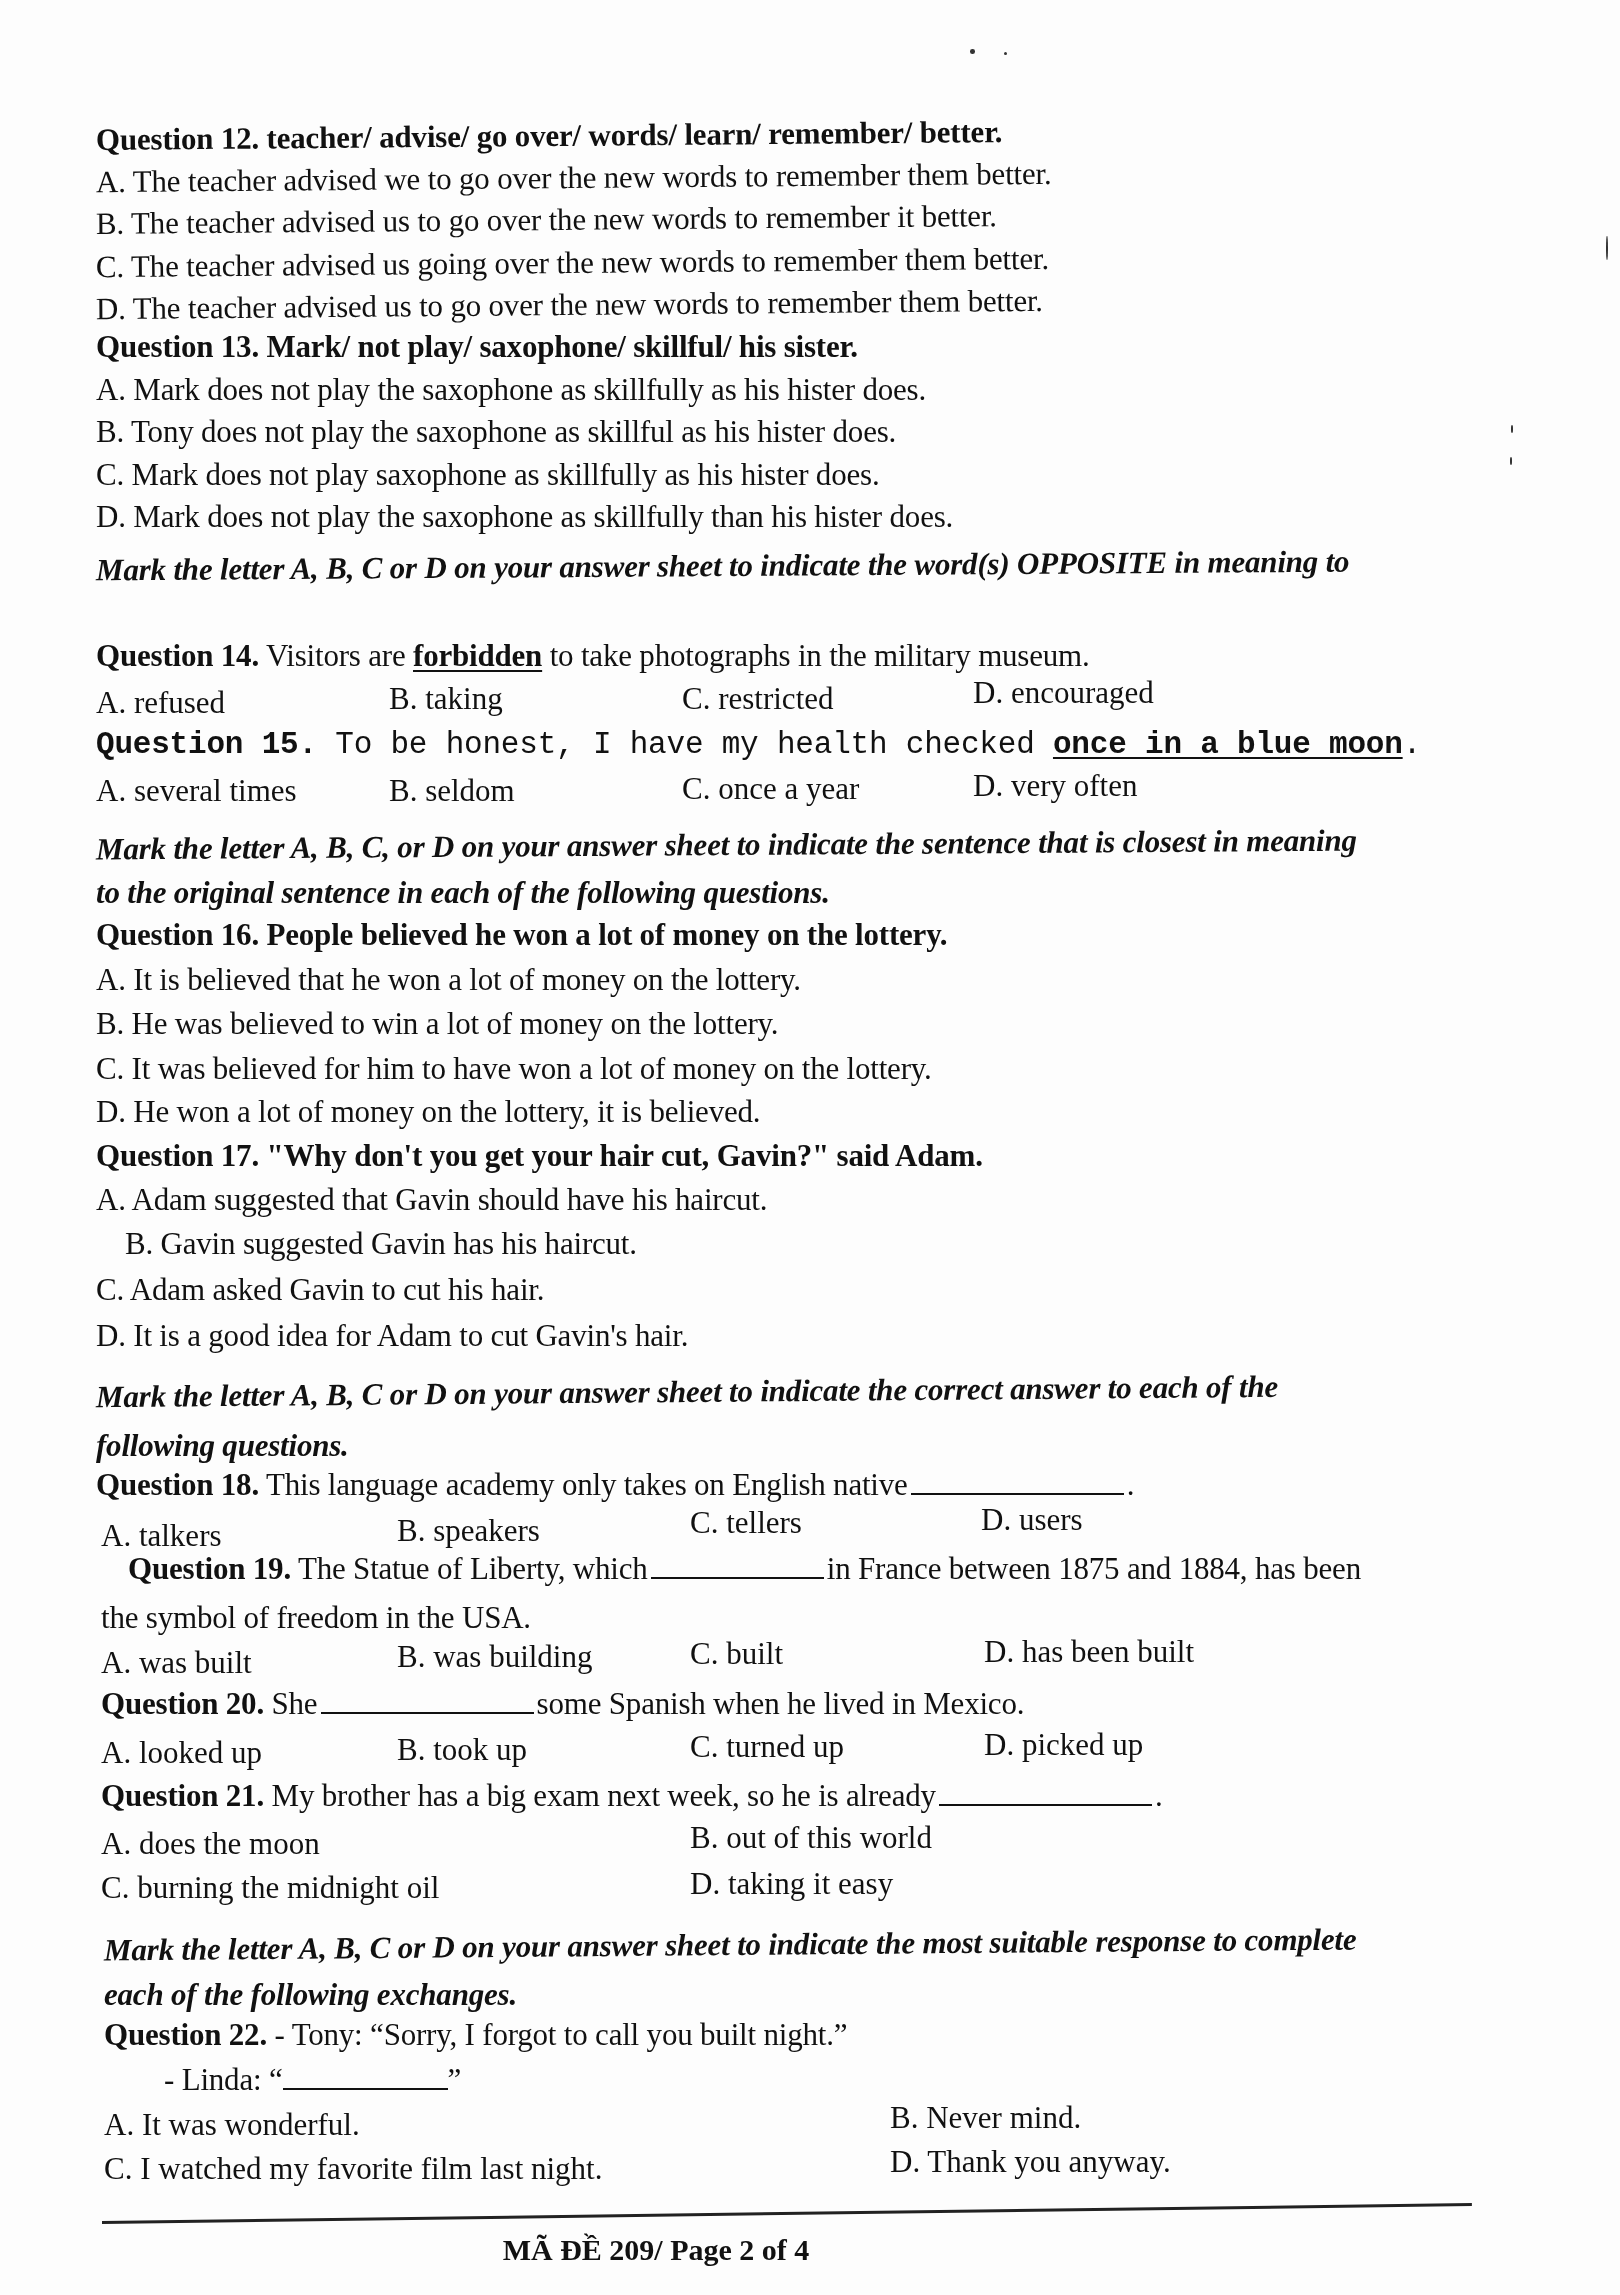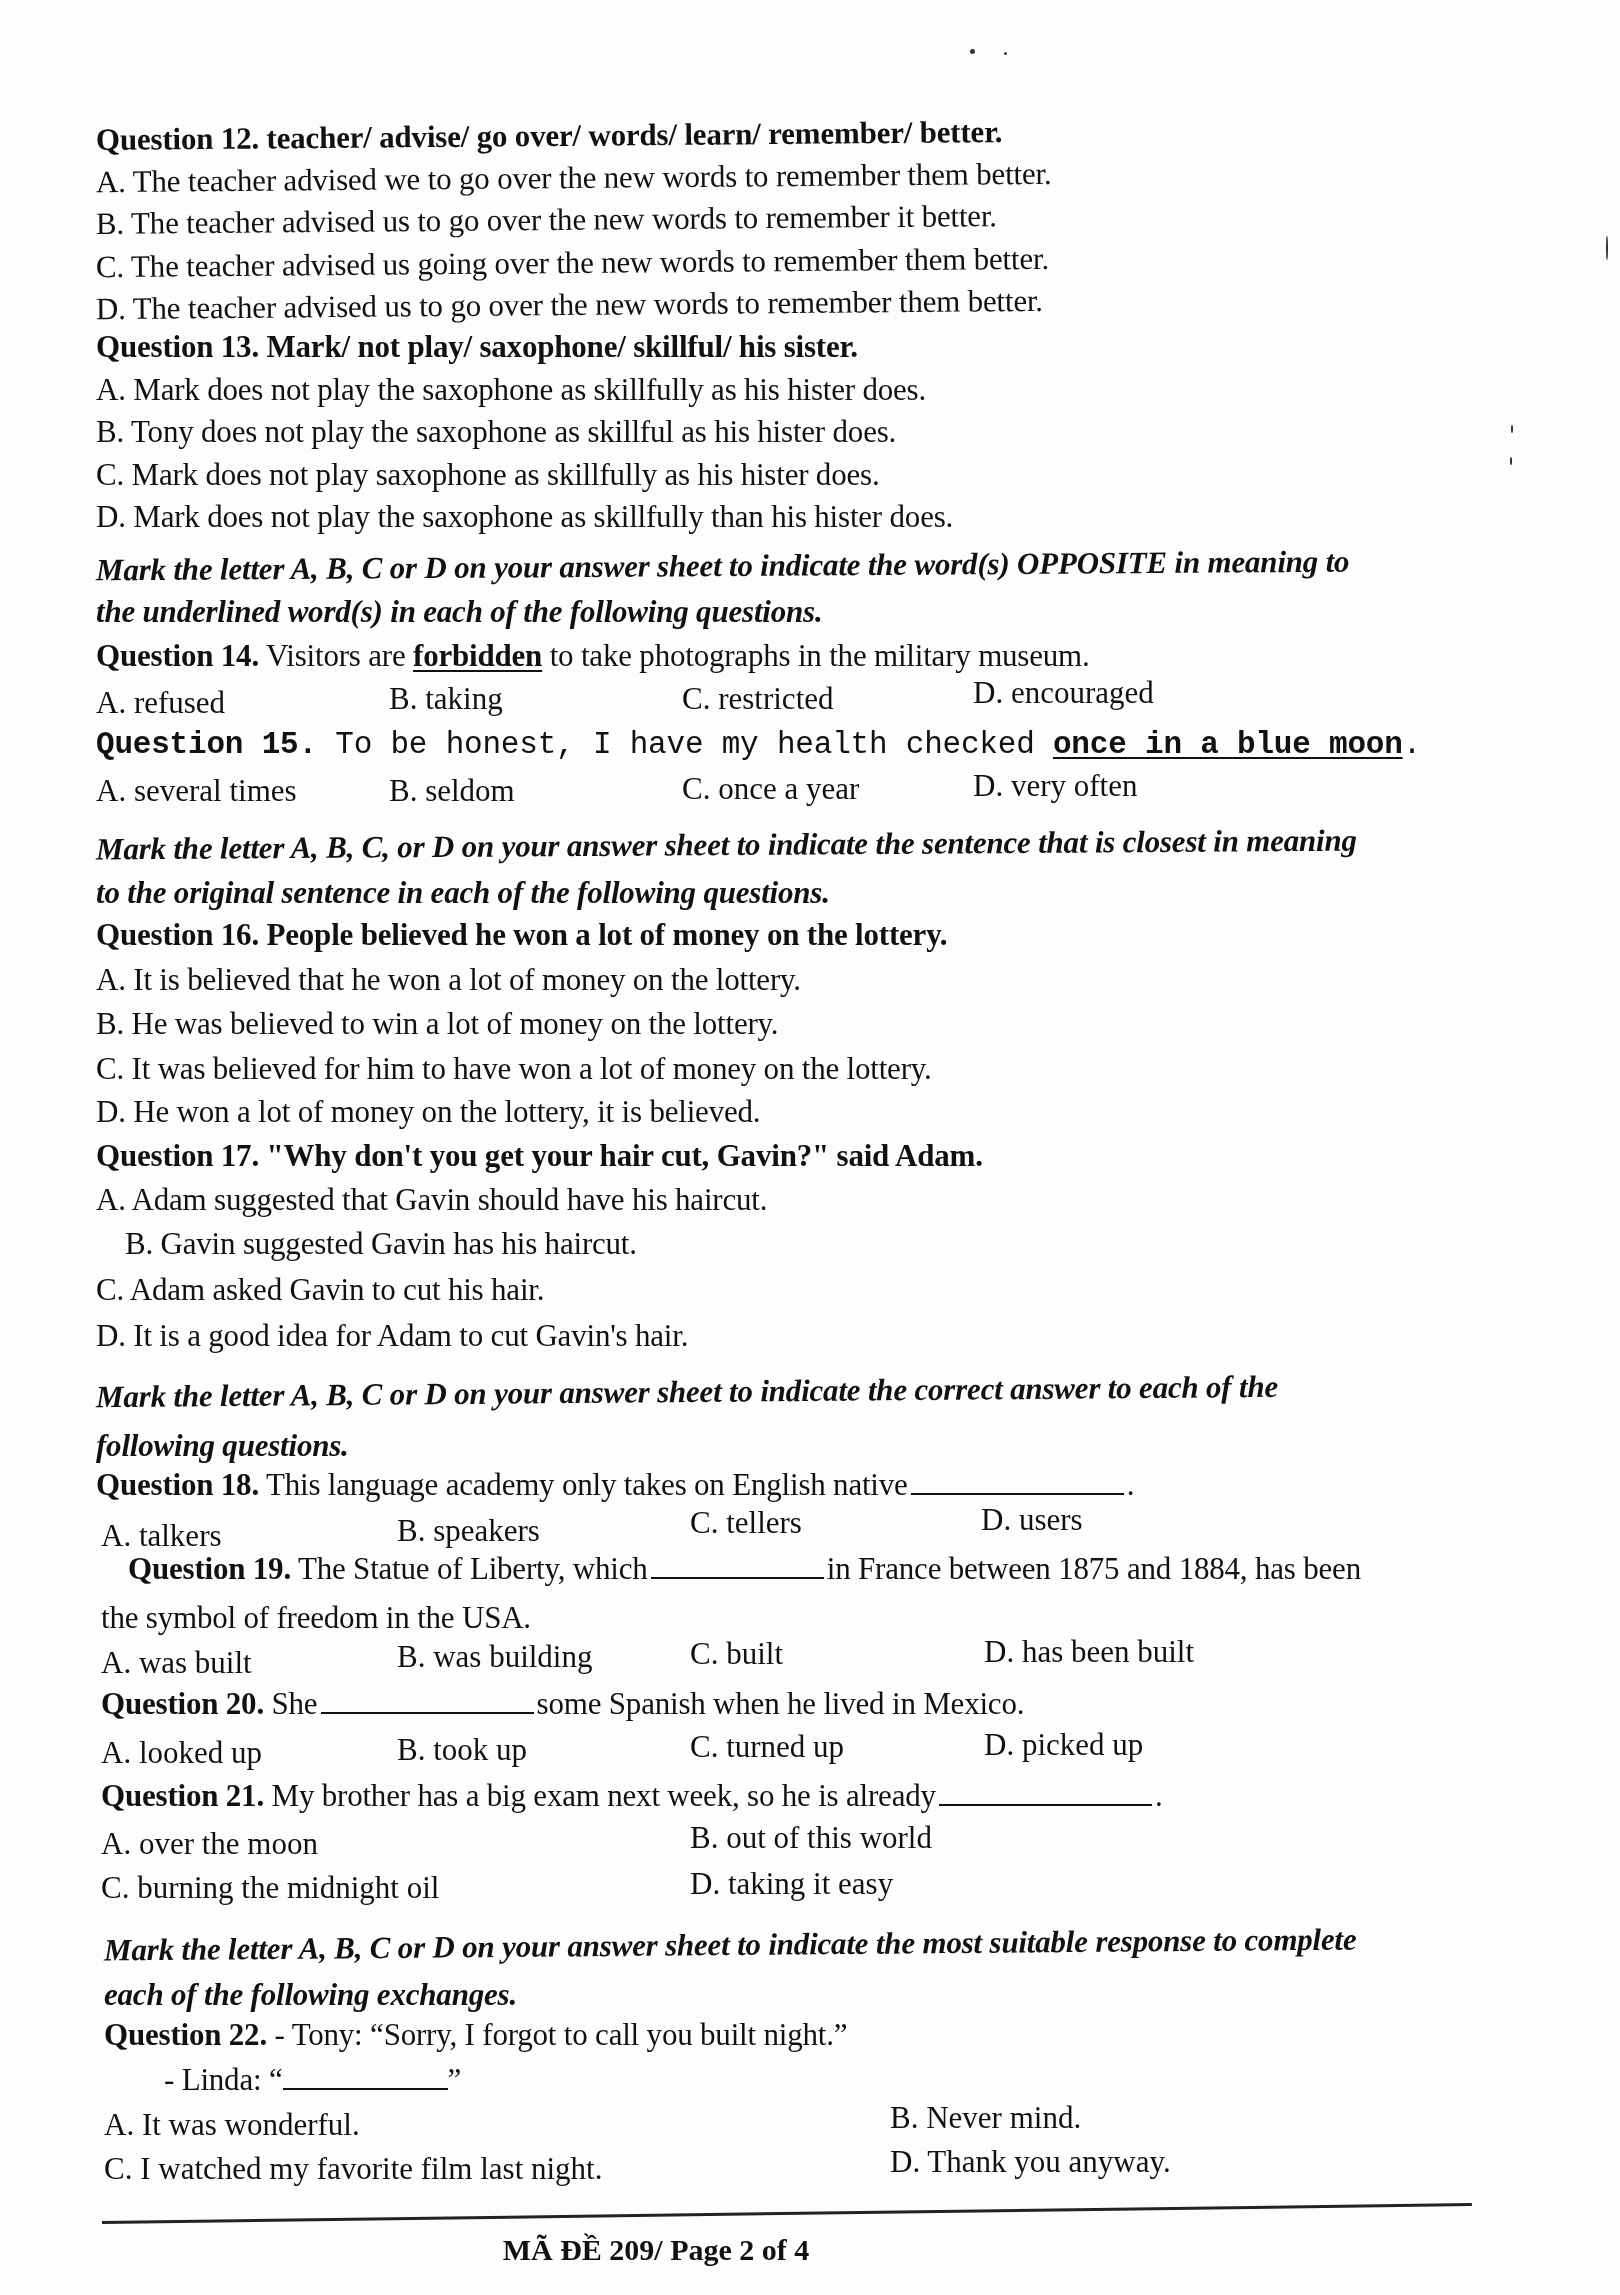--- a/index.html
+++ b/index.html
@@ -69,21 +69,20 @@
   <div class="line" style="left:96px; top:245px; transform:rotate(-0.5deg);">C. The teacher advised us going over the new words to remember them better.</div>
   <div class="line" style="left:96px; top:287px; transform:rotate(-0.5deg);">D. The teacher advised us to go over the new words to remember them better.</div>
 
   <div class="line q-title" style="left:96px; top:329px;">Question 13. Mark/ not play/ saxophone/ skillful/ his sister.</div>
   <div class="line" style="left:96px; top:372px;">A. Mark does not play the saxophone as skillfully as his hister does.</div>
   <div class="line" style="left:96px; top:414px;">B. Tony does not play the saxophone as skillful as his hister does.</div>
   <div class="line" style="left:96px; top:457px;">C. Mark does not play saxophone as skillfully as his hister does.</div>
   <div class="line" style="left:96px; top:499px;">D. Mark does not play the saxophone as skillfully than his hister does.</div>
 
   <div class="line instr" style="left:96px; top:548px; transform:rotate(-0.4deg);">Mark the letter A, B, C or D on your answer sheet to indicate the word(s) OPPOSITE in meaning to</div>
-  <div class="line instr" style="left:96px; top:594px;">the underlined word(s) in each of the following questions.</div>
 
   <div class="line" style="left:96px; top:638px;">
     <span class="q-prefix">Question 14.</span><span> Visitors are </span><span class="ul">forbidden</span><span> to take photographs in the military museum.</span>
   </div>
   <div class="opt" style="left:96px; top:685px;">A. refused</div>
   <div class="opt" style="left:389px; top:681px;">B. taking</div>
   <div class="opt" style="left:682px; top:681px;">C. restricted</div>
   <div class="opt" style="left:973px; top:675px;">D. encouraged</div>
 
   <div class="line" style="left:96px; top:727px;font-family:Liberation Mono, monospace;">
@@ -133,21 +132,21 @@
     <span class="q-prefix">Question 20.</span><span> She</span><span class="blank" style="width:213px;"></span><span>some Spanish when he lived in Mexico.</span>
   </div>
   <div class="opt" style="left:101px; top:1735px;">A. looked up</div>
   <div class="opt" style="left:397px; top:1732px;">B. took up</div>
   <div class="opt" style="left:690px; top:1729px;">C. turned up</div>
   <div class="opt" style="left:984px; top:1727px;">D. picked up</div>
 
   <div class="line" style="left:101px; top:1778px;">
     <span class="q-prefix">Question 21.</span><span> My brother has a big exam next week, so he is already</span><span class="blank" style="width:213px;"></span><span>.</span>
   </div>
-  <div class="opt" style="left:101px; top:1826px;">A. over the moon</div>
+  <div class="opt" style="left:101px; top:1826px;">A. does the moon</div>
   <div class="opt" style="left:690px; top:1820px;">B. out of this world</div>
   <div class="opt" style="left:101px; top:1870px;">C. burning the midnight oil</div>
   <div class="opt" style="left:690px; top:1866px;">D. taking it easy</div>
 
   <div class="line instr" style="left:104px; top:1927px; transform:rotate(-0.5deg);">Mark the letter A, B, C or D on your answer sheet to indicate the most suitable response to complete</div>
   <div class="line instr" style="left:104px; top:1977px;">each of the following exchanges.</div>
 
   <div class="line" style="left:104px; top:2017px;">
     <span class="q-prefix">Question 22.</span><span> - Tony: “Sorry, I forgot to call you built night.”</span>
   </div>

